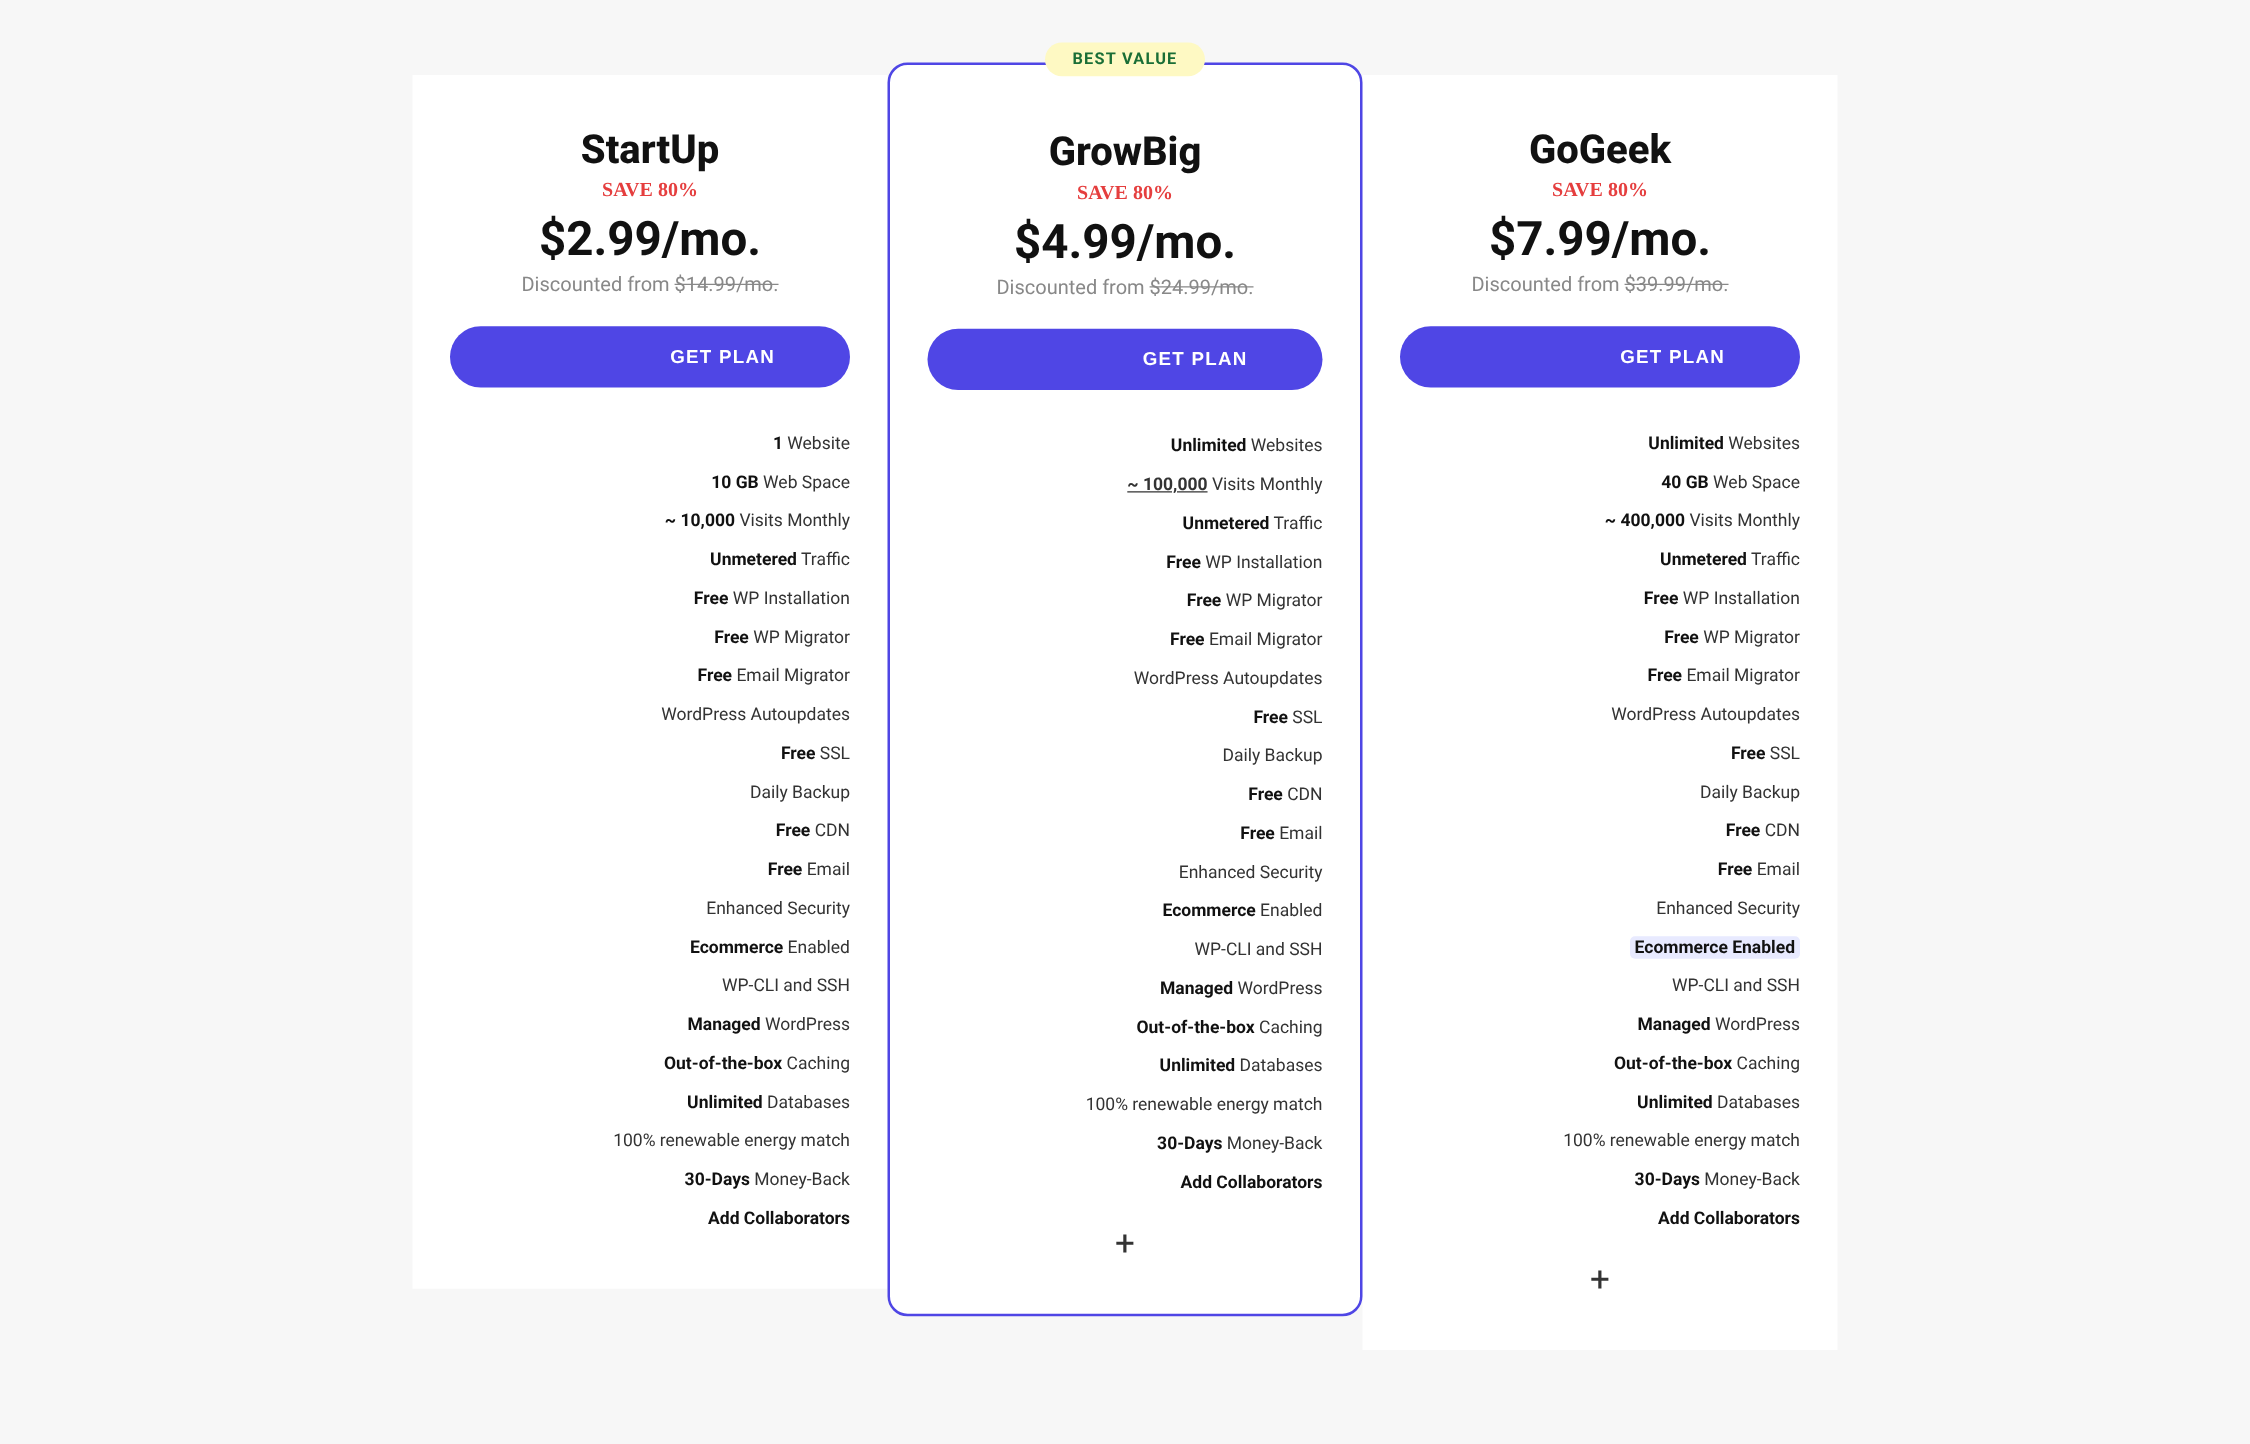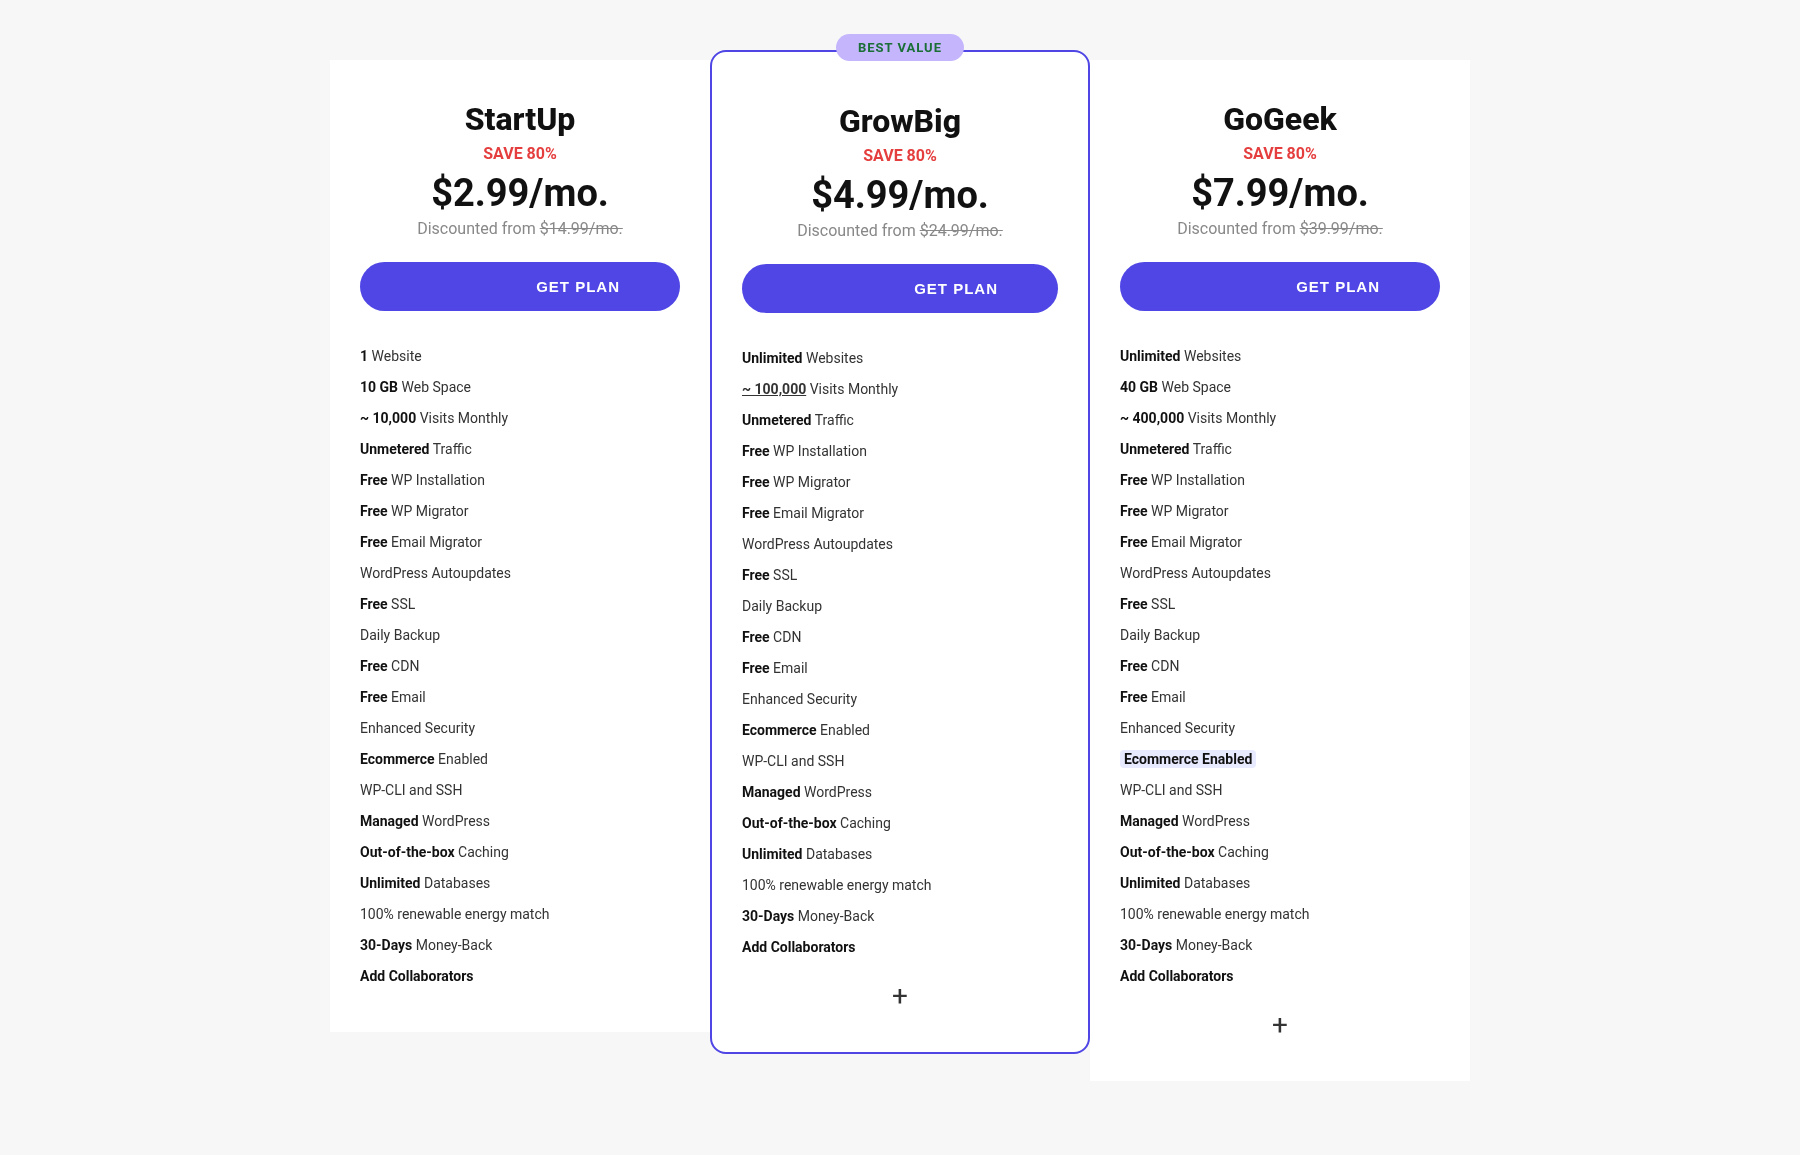--- a/index.html
+++ b/index.html
@@ -34,40 +34,41 @@
       border-radius: 16px;
       margin-top: -10px;
       padding-top: 50px;
       z-index: 2;
     }
     .best-value-badge {
       position: absolute;
       top: -18px;
       left: 50%;
       transform: translateX(-50%);
-      background: #c4b5fd;
+      background: #fef9c3;
       color: #1a6e36;
       font-weight: 700;
       font-size: 13px;
       padding: 6px 22px;
       border-radius: 20px;
       letter-spacing: 1px;
       white-space: nowrap;
     }
     .plan-name {
       font-size: 32px;
       font-weight: 800;
       color: #111;
       margin-bottom: 6px;
     }
     .save-badge {
       color: #e53e3e;
       font-weight: 700;
       font-size: 16px;
       margin-bottom: 8px;
+      font-family: Liberation Serif, serif;
     }
     .plan-price {
       font-size: 38px;
       font-weight: 700;
       color: #111;
       margin-bottom: 4px;
     }
     .discounted-from {
       font-size: 16px;
       color: #888;
@@ -87,21 +88,21 @@
       border-radius: 50px;
       border: none;
       cursor: pointer;
       margin-bottom: 30px;
       width: 100%;
       text-transform: uppercase;
       text-align: right;
     }
     .features-list {
       list-style: none;
-      text-align: left;
+      text-align: right;
     }
     .features-list li {
       font-size: 14px;
       color: #333;
       padding: 5px 0;
       line-height: 1.5;
     }
     .features-list li .bold {
       font-weight: 700;
       color: #111;

